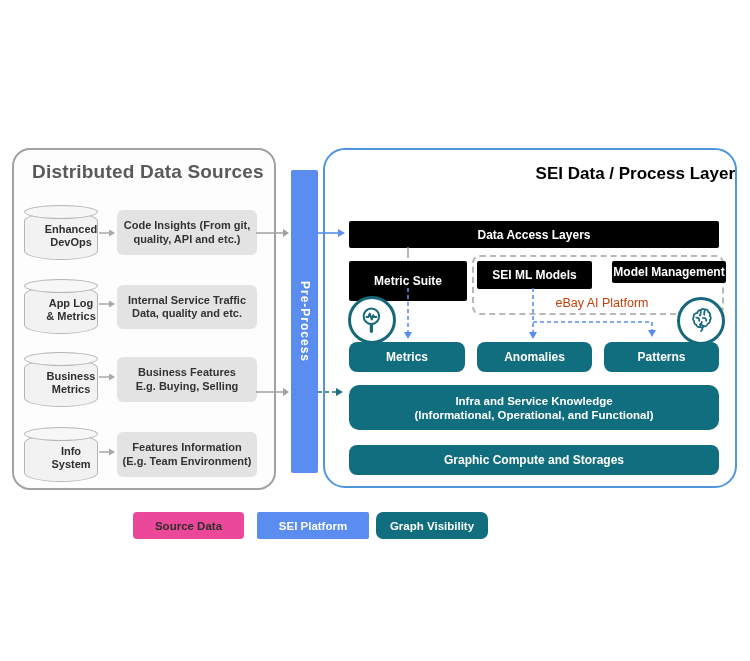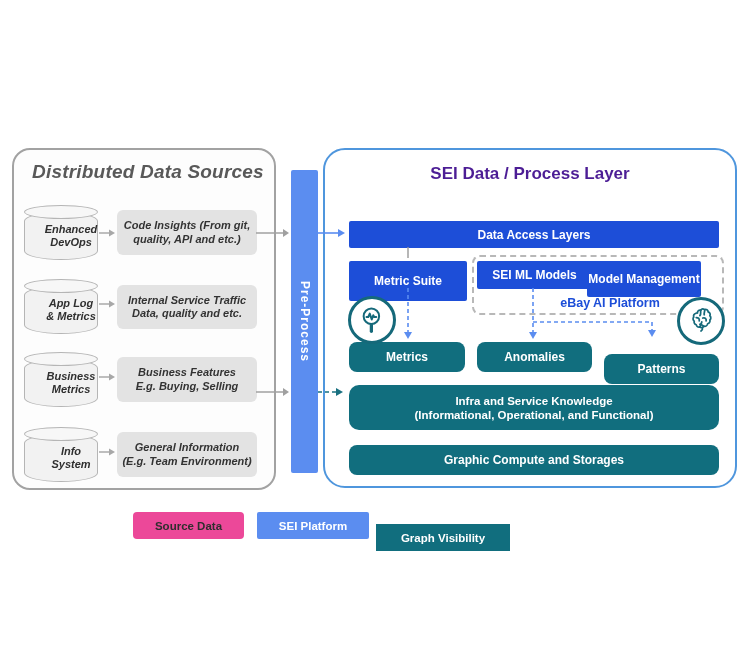--- a/index.html
+++ b/index.html
@@ -2,21 +2,21 @@
 <html><head>
 <meta charset="utf-8">
 <style>
   * { margin:0; padding:0; box-sizing:border-box; }
   html,body { background:#ffffff; }
   body { font-family:"Liberation Sans", sans-serif; }
   #canvas { position:relative; width:750px; height:661px; background:#ffffff; overflow:hidden; }
 
   
   .left-panel { position:absolute; left:12px; top:148px; width:264px; height:342px;
-    background:#fdfdfd; border:2px solid #a2a2a2; border-radius:18px;font-style:italic; }
+    background:#fdfdfd; border:2px solid #a2a2a2; border-radius:18px; }
   .left-title { position:absolute; left:18px; top:11px; font-size:19px; font-weight:bold;
     color:#595959; letter-spacing:.2px; white-space:nowrap; }
 
   .cyl { position:absolute; left:10px; width:74px; height:55px; }
   .cyl-body { position:absolute; left:0; top:7px; width:74px; height:48px;
     background:#f2f2f2; border:1.5px solid #b5b5b5; border-radius:37px/9px; }
   .cyl-top { position:absolute; left:0; top:0; width:74px; height:14px;
     background:#f7f7f7; border:1.5px solid #b5b5b5; border-radius:50%; }
   .cyl-label { position:absolute; left:0; top:18px; width:94px; text-align:center;
     font-size:11px; font-weight:bold; color:#2f2f2f; line-height:13px; }
@@ -26,45 +26,45 @@
     font-size:11px; font-weight:bold; color:#333; line-height:13.5px; text-align:center; }
 
   
   .preprocess { position:absolute; left:291px; top:170px; width:27px; height:303px;
     background:#5b8df0; border-radius:2px; display:flex; align-items:center; justify-content:center; z-index:2; }
   .preprocess span { writing-mode:vertical-rl; font-size:12px; font-weight:bold; color:#ffffff; letter-spacing:1px; }
 
   
   .right-panel { position:absolute; left:323px; top:148px; width:414px; height:340px;
     background:#ffffff; border:2px solid #4f96dd; border-radius:22px; }
-  .right-title { position:absolute; left:0; top:13px; width:100%; text-align:center;
-    font-size:17px; font-weight:bold; color:#4c1d95; line-height:21px; }
-
-  .blue-bar { position:absolute; background:#1d4ed8; border-radius:2px;
+  .right-title { position:absolute; left:0; top:13px; width:100%; text-align:right;
+    font-size:17px; font-weight:bold; color:#000000; line-height:21px; }
+
+  .blue-bar { position:absolute; background:#000000; border-radius:2px;
     display:flex; align-items:center; justify-content:center;
     color:#fff; font-size:12px; font-weight:bold; z-index:3; }
   .teal-box { position:absolute; background:#116e7e; border-radius:8px;
     display:flex; flex-direction:column; align-items:center; justify-content:center;
     color:#fff; font-size:12px; font-weight:bold; z-index:3; line-height:14px; text-align:center; }
 
   .ebay-region { position:absolute; left:147px; top:105px; width:252px; height:60px;
     border:2px dashed #b8b8b8; border-radius:8px; z-index:1; }
-  .ebay-label { position:absolute; left:12px; bottom:3px; width:100%; text-align:center;
-    font-size:12.5px; font-weight:bold; color:#1d4ed8; }
+  .ebay-label { position:absolute; left:4px; bottom:3px; width:100%; text-align:center;
+    font-size:12.5px; font-weight:normal; color:#c2410c; }
 
   .circle-icon { position:absolute; width:48px; height:48px; border-radius:50%;
     background:#ffffff; border:3px solid #15697a; z-index:10;
     display:flex; align-items:center; justify-content:center; }
 
   
   .legend-chip { position:absolute; top:512px; height:27px; display:flex; align-items:center;
     justify-content:center; font-size:11.5px; font-weight:bold; }
   .chip-source { left:133px; width:111px; background:#ec4899; color:#2f2f2f; border-radius:4px; }
   .chip-platform { left:257px; width:112px; background:#5b8df0; color:#fff; border-radius:2px; }
-  .chip-graph { left:376px; width:134px; background:#116e7e; color:#fff; border-radius:0;margin-top:12px; }
+  .chip-graph { left:376px; width:112px; background:#116e7e; color:#fff; border-radius:7px; }
 
   .overlay { position:absolute; left:0; top:0; width:750px; height:661px; z-index:5; pointer-events:none; }
 </style>
 </head>
 <body>
 
 <div id="canvas">
 
   <div class="left-panel">
     <div class="left-title">Distributed Data Sources</div>
@@ -110,21 +110,21 @@
 
     <div class="cyl" style="top:277px">
       <div class="cyl-body"></div>
       <div class="cyl-top"></div>
       <div class="cyl-label">
         <div>Info</div>
         <div>System</div>
       </div>
     </div>
     <div class="desc-box" style="top:282px;height:45px">
-      <div>General Information</div>
+      <div>Features Information</div>
       <div>(E.g. Team Environment)</div>
     </div>
   </div>
 
   <div class="preprocess">
     <span>Pre-Process</span>
   </div>
 
   <div class="right-panel">
     <div class="right-title">
@@ -132,40 +132,40 @@
     </div>
 
     <div class="blue-bar" style="left:24px;top:71px;width:370px;height:27px">Data Access Layers</div>
 
     <div class="ebay-region">
       <div class="ebay-label">eBay AI Platform</div>
     </div>
 
     <div class="blue-bar" style="left:24px;top:111px;width:118px;height:40px">Metric Suite</div>
     <div class="blue-bar" style="left:152px;top:111px;width:115px;height:28px">SEI ML Models</div>
-    <div class="blue-bar" style="left:262px;top:111px;width:114px;height:36px">Model Management</div>
+    <div class="blue-bar" style="left:287px;top:111px;width:114px;height:22px">Model Management</div>
 
     <div class="circle-icon" style="left:23px;top:146px">
       <svg width="30" height="30" viewBox="0 0 24 24" fill="none" stroke="#15697a" stroke-width="1.6" stroke-linecap="round" stroke-linejoin="round">
         <circle cx="11.5" cy="9" r="6.2"></circle>
         <line x1="11.5" y1="15.6" x2="11.5" y2="21" stroke-width="2.6"></line>
         <polyline points="7.6,9.6 9,9.6 10.2,6.9 11.8,11.6 13,8.2 13.8,9.6 15.4,9.6"></polyline>
       </svg>
     </div>
     <div class="circle-icon" style="left:352px;top:147px">
       <svg width="30" height="30" viewBox="0 0 24 24" fill="none" stroke="#15697a" stroke-width="1.4" stroke-linecap="round" stroke-linejoin="round">
         <path d="M9.2 5.6c-.2-1.5 1.2-2.7 2.6-2.2.6-1 2-1.2 3-.6 1.4-.5 2.9.4 2.9 1.9 1.4.4 2 1.9 1.4 3.1 1 .9 1 2.5 0 3.4.4 1.4-.4 2.7-1.8 3-.2 1.5-1.6 2.4-3 1.9-.6 1.2-2.2 1.5-3.2.6-1.3.5-2.7-.3-2.9-1.7-1.3-.3-2-1.6-1.6-2.9-1.1-.7-1.3-2.3-.4-3.2-.5-1.3.3-2.7 1.6-2.9.3-.4.8-.6 1.4-.4z"></path>
         <path d="M11.8 3.4c-.4 2 .5 2.9-.7 4.3M15 3c0 1.8-.8 2.6-.4 4M8.2 9.2c1.8 0 2.7.9 2.4 2.7M13.4 9.6c1.8-.5 3.1.4 2.7 2.3M11.1 16.8c.4-2 1.6-2.4 2.9-.7M12.6 12.6c0 1.4-.5 1.9-1.5 2.1"></path>
         <path d="M13.2 17.4c.2 1.2-.2 2-1.2 2.6"></path>
       </svg>
     </div>
 
     <div class="teal-box" style="left:24px;top:192px;width:116px;height:30px">Metrics</div>
     <div class="teal-box" style="left:152px;top:192px;width:115px;height:30px">Anomalies</div>
-    <div class="teal-box" style="left:279px;top:204px;width:115px;height:30px">Patterns</div>
+    <div class="teal-box" style="left:279px;top:192px;width:115px;height:30px">Patterns</div>
 
     <div class="teal-box" style="left:24px;top:235px;width:370px;height:45px;border-radius:10px;font-size:11.5px">
       <div>Infra and Service Knowledge</div>
       <div>(Informational, Operational, and Functional)</div>
     </div>
     <div class="teal-box" style="left:24px;top:295px;width:370px;height:30px">Graphic Compute and Storages</div>
   </div>
 
   <div class="legend-chip chip-source">Source Data</div>
   <div class="legend-chip chip-platform">SEI Platform</div>

